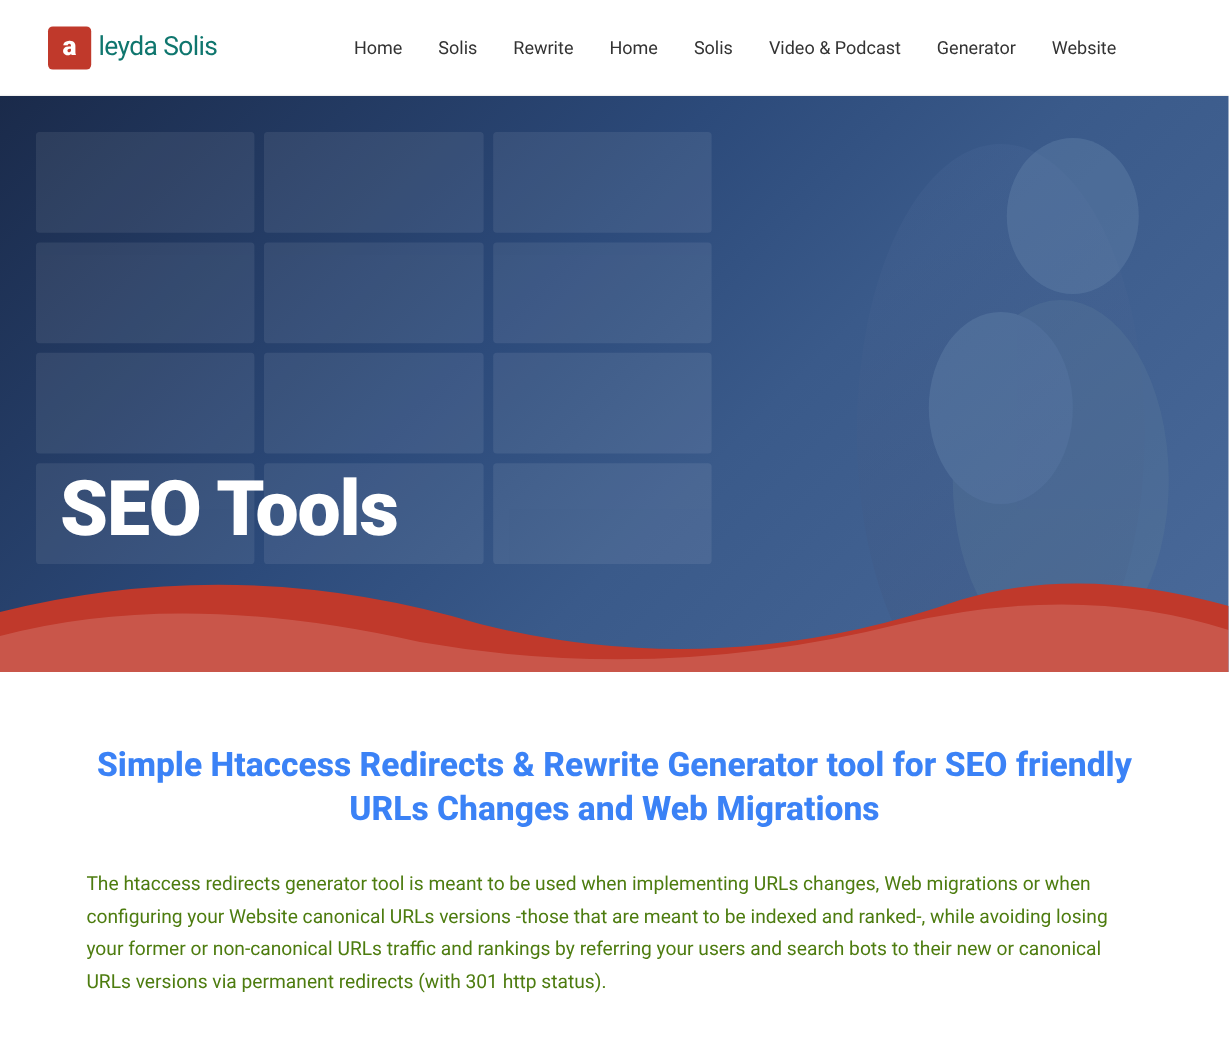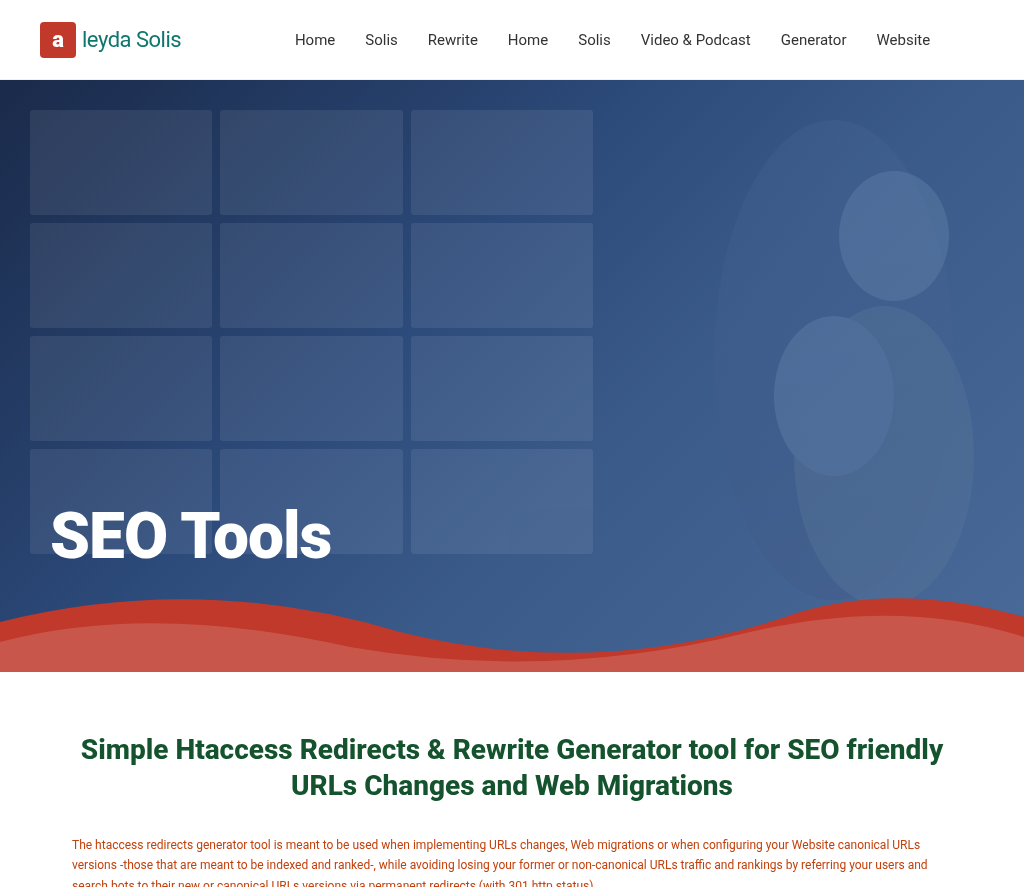--- a/index.html
+++ b/index.html
@@ -67,21 +67,21 @@
       color: #333;
       font-size: 15px;
       font-weight: 400;
       white-space: nowrap;
     }
 
     
     .hero {
       position: relative;
       width: 100%;
-      height: 592px;
+      height: 480px;
       overflow: hidden;
     }
 
     .hero-bg {
       position: absolute;
       inset: 0;
       background: linear-gradient(135deg, #1a2a4a 0%, #2c4a7a 40%, #3a5a8a 60%, #4a6a9a 100%);
     }
 
     .hero-content {
@@ -112,30 +112,30 @@
     
     .main-content {
       padding: 60px 60px 40px;
       max-width: 1000px;
       margin: 0 auto;
     }
 
     .section-heading {
       font-size: 28px;
       font-weight: 800;
-      color: #14532d;
+      color: #3b82f6;
       text-align: center;
       line-height: 1.3;
       margin-bottom: 30px;
     }
 
     .section-body {
-      font-size: 12px;
+      font-size: 16px;
       line-height: 1.7;
-      color: #c2410c;
+      color: #4d7c0f;
     }
 
     .section-body p {
       margin-bottom: 12px;
     }
 
     
     .screen-blocks {
       position: absolute;
       left: 30px;

